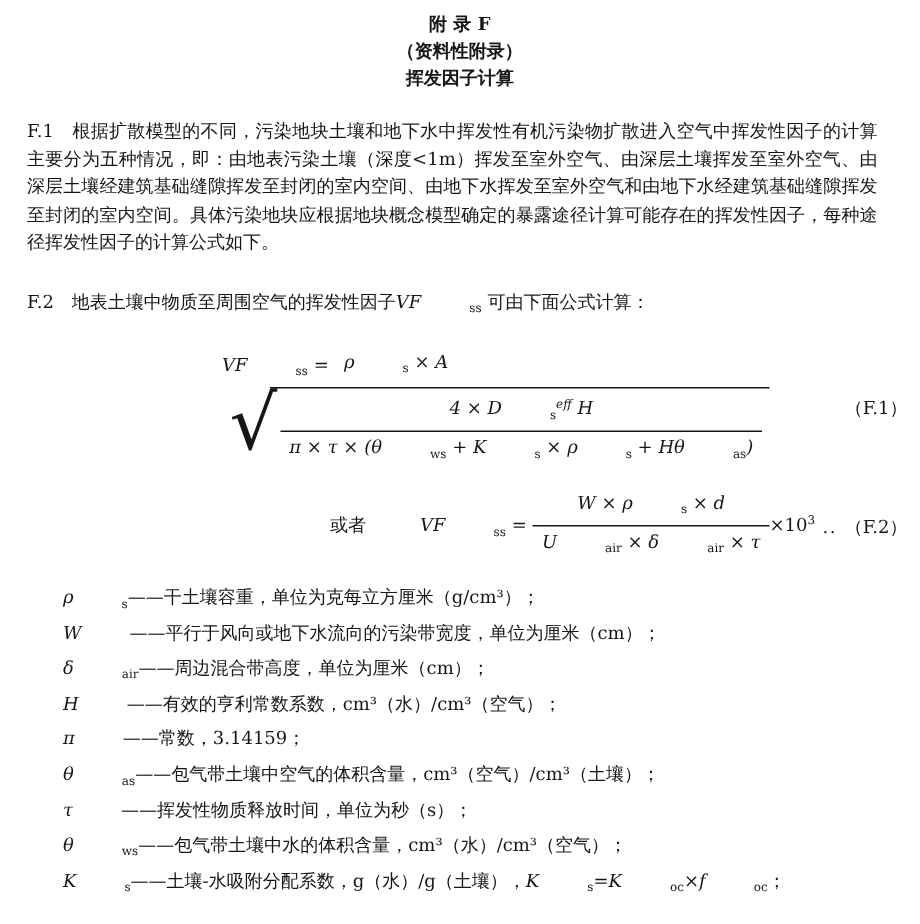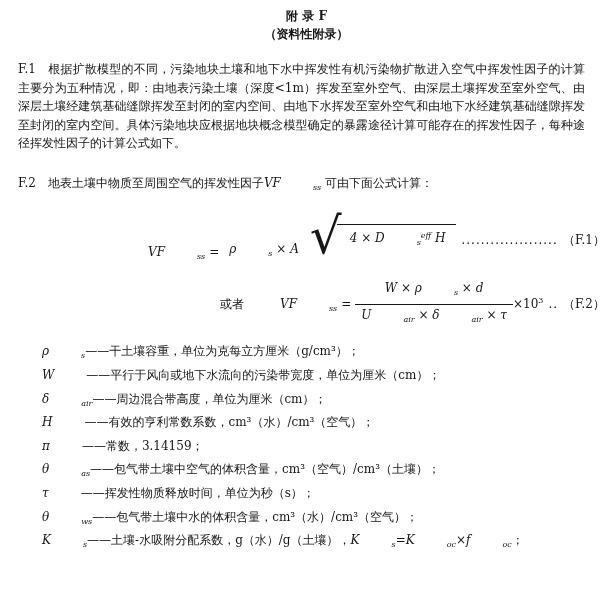--- a/index.html
+++ b/index.html
@@ -7,63 +7,65 @@
     position:relative;width:613px;height:616px;background:#ffffff;overflow:hidden;
     color:#161616;
     font-family:"DejaVu Serif","Liberation Serif",serif;
     font-size:12px;line-height:18.6px;
   }
   .title-block{padding-top:7px;text-align:center;font-weight:bold;line-height:18px;}
   .para{margin:0 28px 0 18px;text-align:justify;}
   .para-f1{margin-top:17px;}
   .para-f2{margin-top:21px;text-align:left;}
   .mi{font-style:italic;}
-  .msub{font-size:8px;font-style:italic;padding-left:32px;}
+  .msub{font-size:8px;padding-left:32px;}
   .msup{font-size:8px;font-style:italic;margin-top:28px;}
   sub.msub{vertical-align:-3px;}
   sup.msup{vertical-align:4px;}
   .mo{padding:0 4px;}
   .frac{display:inline-flex;flex-direction:column;text-align:center;vertical-align:middle;}
   .fnum{padding:0 6px 1px;}
   .fden{border-top:1px solid #161616;padding:1px 6px 0;}
   .formula-row{display:flex;align-items:center;margin-right:8px;}
   .formula-row1{margin-left:148px;margin-top:16px;}
   .formula-row2{margin-left:220px;margin-top:13px;}
   .sqrt{display:inline-flex;align-items:center;margin-left:5px;}
   .rsign{font-size:50px;line-height:1;font-weight:400;margin-right:-5px;transform:translateY(-3px);font-family:"DejaVu Sans","Liberation Sans",sans-serif;}
   .radicand{border-top:1.5px solid #161616;padding:2px 5px 0 7px;display:inline-block;}
   .dots-leader{flex:1;overflow:hidden;white-space:nowrap;margin:0 5px;letter-spacing:1px;align-self:center;text-align:left;}
   .formula-label{white-space:nowrap;}
-  .orzhe{margin-right:36px;}
+  .orzhe{margin-right:36px;font-family:Liberation Mono, monospace;}
   .defs{margin:13px 8px 0 42px;}
   .def-line{white-space:nowrap;}
   .ten-sup{font-size:8px;vertical-align:5px;font-style:normal;}
 </style>
 </head>
 <body>
 
 <div class="page">
 
   <div class="title-block">
     <div>附  录  F</div>
     <div>（资料性附录）</div>
+    <div>挥发因子计算</div>
   </div>
 
   <p class="para para-f1">F.1　根据扩散模型的不同，污染地块土壤和地下水中挥发性有机污染物扩散进入空气中挥发性因子的计算主要分为五种情况，即：由地表污染土壤（深度&lt;1m）挥发至室外空气、由深层土壤挥发至室外空气、由深层土壤经建筑基础缝隙挥发至封闭的室内空间、由地下水挥发至室外空气和由地下水经建筑基础缝隙挥发至封闭的室内空间。具体污染地块应根据地块概念模型确定的暴露途径计算可能存在的挥发性因子，每种途径挥发性因子的计算公式如下。</p>
 
   <p class="para para-f2"><span>F.2　地表土壤中物质至周围空气的挥发性因子</span><span class="mi">VF</span><sub class="msub">ss</sub><span> 可由下面公式计算：</span></p>
 
   <div class="formula-row formula-row1">
     <span class="math">
       <span class="mi">VF</span><sub class="msub">ss</sub><span class="mo">=</span><span class="frac">
           <span class="fnum"><span class="mi">ρ</span><sub class="msub">s</sub><span class="mi"> × A</span></span>
         </span><span class="sqrt">
           <span class="rsign">√</span>
           <span class="radicand"><span class="frac">
               <span class="fnum"><span class="mi">4 × D</span><sub class="msub">s</sub><sup class="msup">eff</sup><span class="mi"> H</span></span>
+              <span class="fden"><span class="mi">π × τ × (θ</span><sub class="msub">ws</sub><span class="mi"> + K</span><sub class="msub">s</sub><span class="mi"> × ρ</span><sub class="msub">s</sub><span class="mi"> + Hθ</span><sub class="msub">as</sub><span class="mi">)</span></span>
             </span></span>
         </span>
     </span>
     <span class="dots-leader">......................</span>
     <span class="formula-label">（F.1）</span>
   </div>
 
   <div class="formula-row formula-row2">
     <span class="orzhe">或者</span>
     <span class="math">

